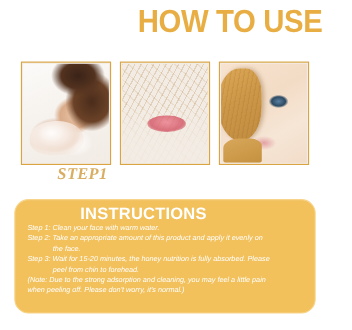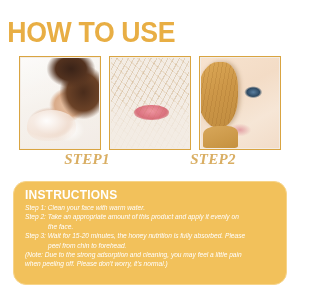--- a/index.html
+++ b/index.html
@@ -11,24 +11,24 @@
     height: 300px;
     background: #ffffff;
     font-family: "Liberation Sans", sans-serif;
     overflow: hidden;
     position: relative;
   }
 
   
   .title-wrap {
     position: absolute;
-    top: 16px;
+    top: 4px;
     left: 0;
     width: 300px;
-    text-align: left;
+    text-align: right;
   }
   .title {
     display: inline-block;
     font-family: "Liberation Sans", sans-serif;
     font-weight: bold;
     font-size: 29px;
     line-height: 32px;
     letter-spacing: -0.4px;
     color: #E8AE44;
     transform: scaleX(0.92);
@@ -142,25 +142,24 @@
     height: 24%;
     border-radius: 40% 30% 10% 10%;
     background: linear-gradient(160deg, #d7a css 0%, #caa05a 100%);
     background: linear-gradient(160deg, #d8a75a 0%, #c5913f 100%);
   }
 
   
   .steps-row {
     position: absolute;
     top: 151px;
-    left: 19px;
+    left: 34px;
     width: 262px;
     display: flex;
-    justify-content: center;
-    gap: 44px;
+    justify-content: flex-start;
   }
   .step-label {
     width: 82px;
     text-align: center;
     font-family: "Liberation Serif", serif;
     font-style: italic;
     font-weight: bold;
     font-size: 15px;
     line-height: 17px;
     letter-spacing: 0.3px;
@@ -177,24 +176,25 @@
     box-sizing: border-box;
     background: #F2C15B;
     border-radius: 13px;
     border: 1px solid #F7D489;
     padding: 7px 10px 6px 11px;
   }
   .panel-title {
     color: #ffffff;
     font-family: "Liberation Sans", sans-serif;
     font-weight: bold;
-    font-size: 12px;
+    font-size: 15px;
     line-height: 12px;
     letter-spacing: 0.2px;
     margin-bottom: 2px;
+    margin-left: 48px;
   }
   .panel-body {
     font-family: "Liberation Sans", sans-serif;
     font-style: italic;
     font-size: 6.6px;
     line-height: 9.4px;
     color: #FFFFFF;
   }
   .panel-line {
     white-space: normal;
@@ -220,21 +220,20 @@
   <div class="photo-cell">
     <div class="photo-inner p2"></div>
   </div>
   <div class="photo-cell">
     <div class="photo-inner p3"></div>
   </div>
 </div>
 
 <div class="steps-row">
   <div class="step-label">STEP1</div>
-  <div class="step-label">STEP2</div>
 </div>
 
 <div class="panel">
   <div class="panel-title">INSTRUCTIONS</div>
   <div class="panel-body">
     <div class="panel-line">Step 1: Clean your face with warm water.</div>
     <div class="panel-line">Step 2: Take an appropriate amount of this product and apply it evenly on</div>
     <div class="panel-line indent">the face.</div>
     <div class="panel-line">Step 3: Wait for 15-20 minutes, the honey nutrition is fully absorbed. Please</div>
     <div class="panel-line indent">peel from chin to forehead.</div>

